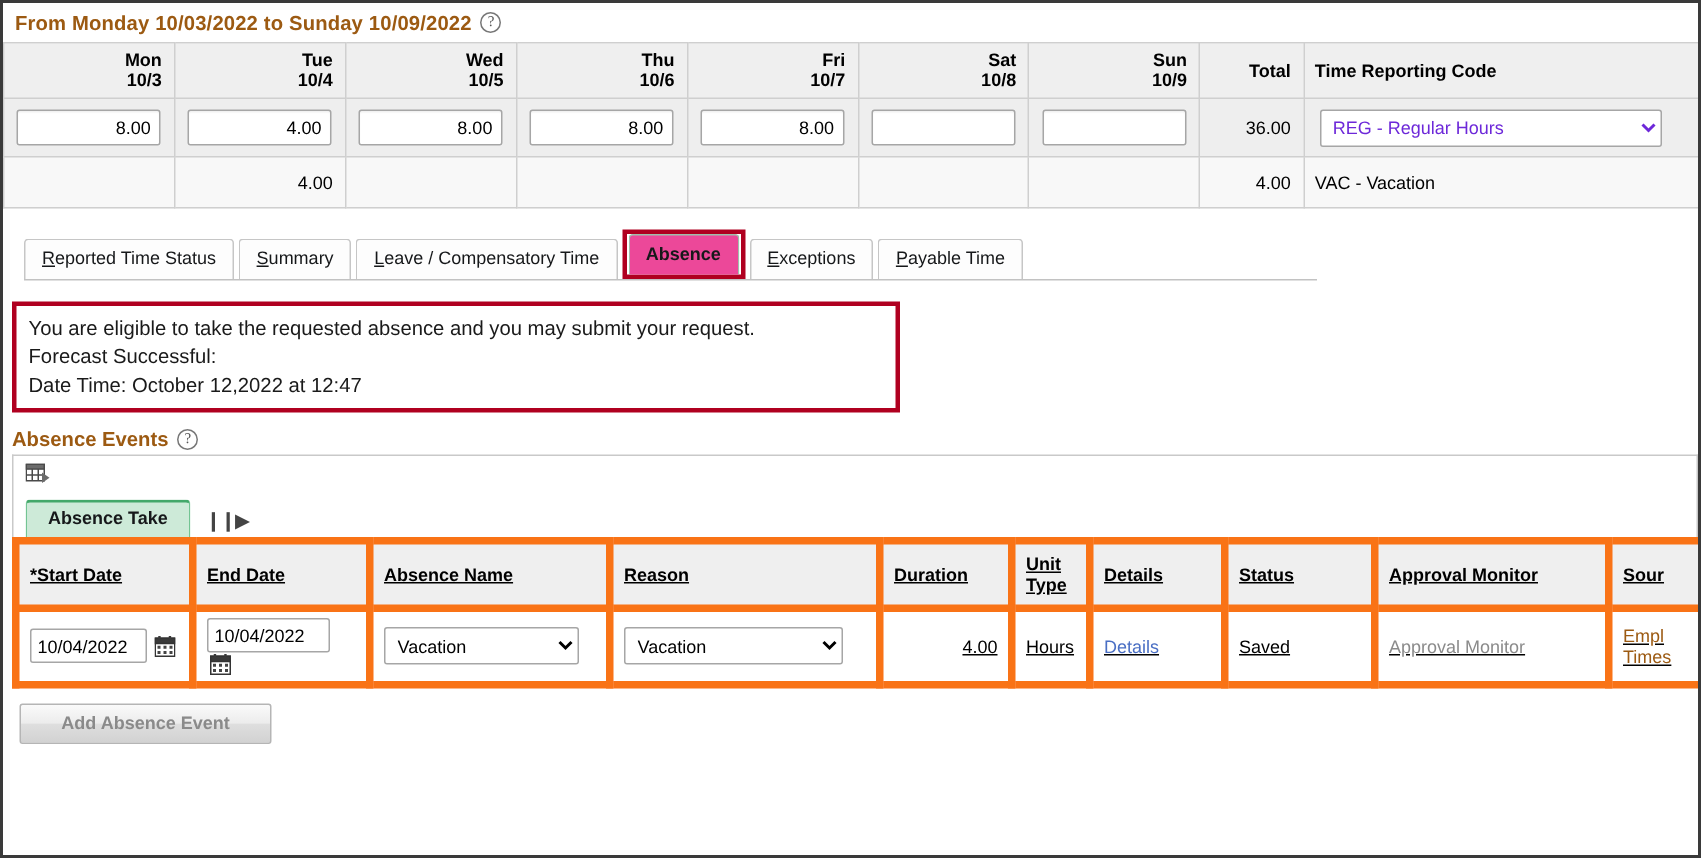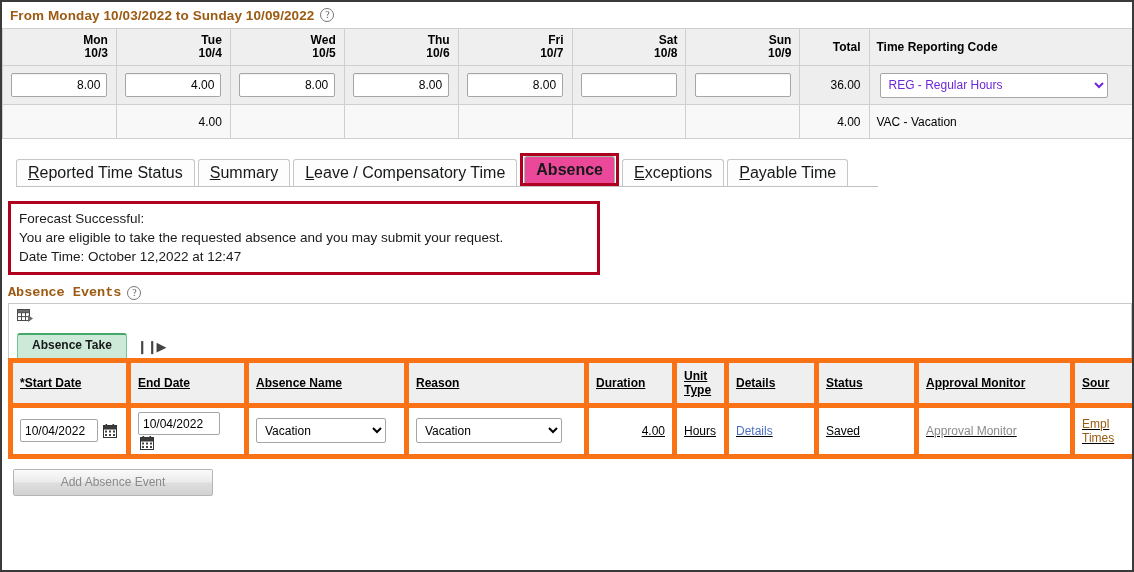--- a/index.html
+++ b/index.html
@@ -163,21 +163,21 @@
     border-bottom: 1px solid #c2c2c2;
     display: flex;
     align-items: flex-end;
   }
   .tab {
     height: 27px;
     border: 1px solid #c6c6c6;
     border-bottom: none;
     background: #fdfdfd;
     border-radius: 3px 3px 0 0;
-    font-size: 16px;
+    font-size: 12px;
     color: #16181a;
     line-height: 25px;
     padding: 0 11px;
     margin-right: 3px;
     white-space: nowrap;
     cursor: pointer;
   }
   .tab.active {
     background: #ec4899;
     border-color: #9fbfab;
@@ -210,21 +210,20 @@
 
   
   .ae-title-row {
     margin: 10px 0 3px 6px;
     display: flex; align-items: center; gap: 6px;
   }
   .ae-title {
     color: #9c5a12;
     font-weight: bold;
     font-size: 13.5px;
-    font-family: Liberation Mono, monospace;
   }
   .ae-panel {
     margin-left: 6px;
     width: 1124px;
     border: 1px solid #c9c9c9;
     border-bottom: none;
     background: #fff;
   }
   .ae-toolbar {
     height: 28px;
@@ -335,26 +334,26 @@
   .src-link {
     color: #9c5a12;
     line-height: 14px;
     display: block;
     cursor: pointer;
   }
   .add-btn-row {
     margin: 10px 0 0 11px;
   }
   .btn-disabled {
-    width: 200px; height: 27px;
+    width: 168px; height: 27px;
     border: 1px solid #b5b5b5;
     border-radius: 2px;
     background: linear-gradient(to bottom, #fafafa 0%, #ececec 48%, #dedede 52%, #d2d2d2 100%);
     color: #8a8a8a;
-    font-weight: normal;
+    font-weight: bold;
     font-size: 12px;
     font-family: "Liberation Sans", sans-serif;
     line-height: 25px;
     text-align: center;
     cursor: default;
   }
   .col-dur { width: 88px; }
   .col-unit { width: 52px; }
   .col-det { width: 90px; }
   .col-stat { width: 100px; }
@@ -460,22 +459,22 @@
     <div class="tab"><u>S</u>ummary</div>
     <div class="tab"><u>L</u>eave / Compensatory Time</div>
     <div class="tab-hl">
       <div class="tab active">Absence</div>
     </div>
     <div class="tab"><u>E</u>xceptions</div>
     <div class="tab"><u>P</u>ayable Time</div>
   </div>
 
   <div class="forecast-box">
+    <div>You are eligible to take the requested absence and you may submit your request.</div>
     <div>Forecast Successful:</div>
-    <div>You are eligible to take the requested absence and you may submit your request.</div>
     <div>Date Time: October 12,2022 at 12:47</div>
   </div>
 
   <div class="ae-title-row">
     <span class="ae-title">Absence Events</span>
     <span class="help-icon">?</span>
   </div>
 
   <div class="ae-panel">
     <div class="ae-toolbar">

